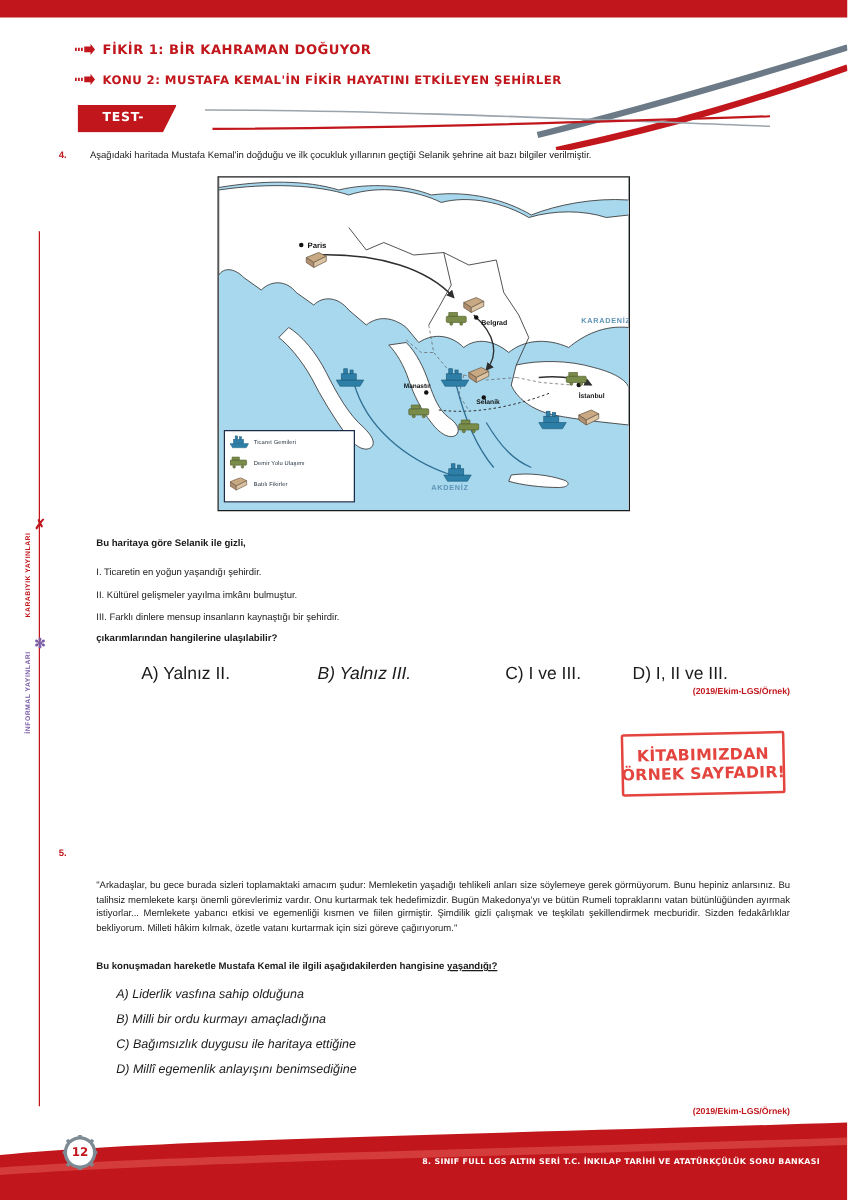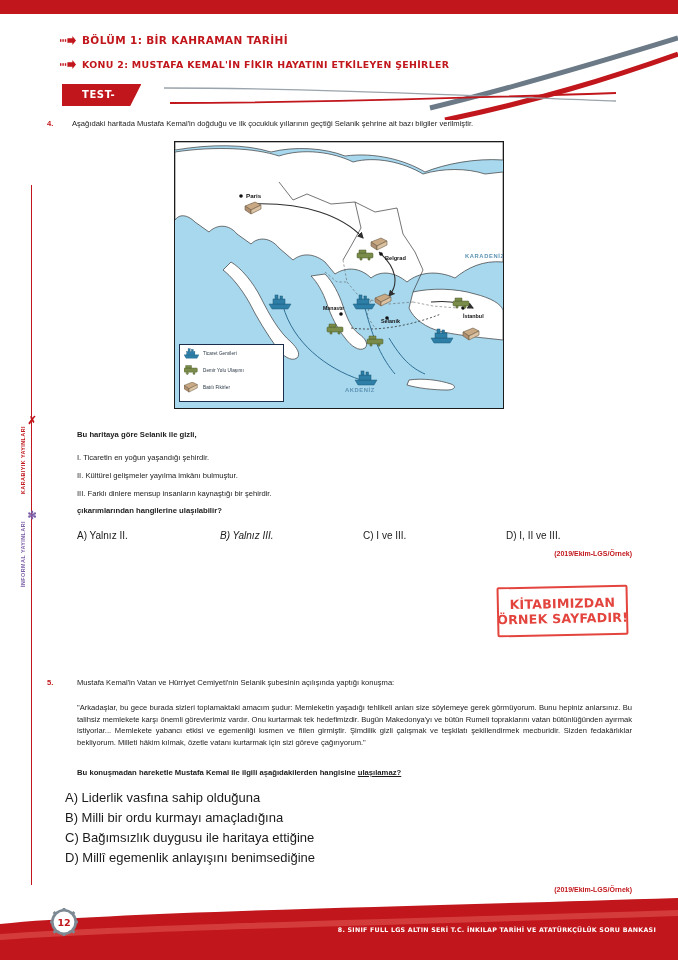--- a/index.html
+++ b/index.html
@@ -86,21 +86,21 @@
   
   .lead{position:absolute;font-size:7.7px;font-weight:bold;color:#1b1b1b;}
   .q4-lead{left:77px;top:430px;}
   .roman{position:absolute;font-size:7.6px;color:#1b1b1b;line-height:11px;}
   .r1{left:77px;top:452px;}
   .r2{left:77px;top:470px;}
   .r3{left:77px;top:488px;}
   .q4-ask{left:77px;top:506px;}
 
   .opt-row{position:absolute;left:77px;top:530px;width:540px;display:flex;}
-  .opt{font-size:10px;color:#1b1b1b;}
+  .opt{font-size:14px;color:#1b1b1b;text-align:center;}
   .opt-a{width:143px;}
   .opt-b{width:143px;font-style:italic;}
   .opt-c{width:143px;}
 
   .source{
     position:absolute;font-size:7px;font-weight:bold;color:#c1161b;text-align:right;
   }
   .src-q4{left:360px;top:550px;width:272px;}
   .src-q5{left:360px;top:886px;width:272px;}
 
@@ -121,21 +121,21 @@
 
   
   .q5num{left:47px;top:678px;}
   .q5text{left:77px;top:677px;width:555px;}
   .quote{
     position:absolute;left:77px;top:702px;width:555px;
     font-size:7.6px;line-height:11.6px;text-align:justify;color:#1b1b1b;
   }
   .q5-ask{left:77px;top:768px;}
   .q5-ask u{text-decoration:underline;}
-  .q5opt{position:absolute;left:65px;font-size:13px;color:#1b1b1b;}
+  .q5opt{position:absolute;left:93px;font-size:10px;color:#1b1b1b;font-style:italic;}
   .o1{top:790px;}
   .o2{top:810px;}
   .o3{top:830px;}
   .o4{top:850px;}
 
   
   .footer-svg{position:absolute;left:0;bottom:0;width:678px;height:70px;}
   .page-badge{
     position:absolute;left:50px;bottom:24px;width:28px;height:28px;
   }
@@ -177,21 +177,21 @@
   <div class="hdr hdr-1">
     <div class="hdr-row">
       <span class="arrow-ico">
         <svg width="16" height="9" viewBox="0 0 16 9">
           <rect x="0" y="3.2" width="1.4" height="2.6" fill="#c1161b"></rect>
           <rect x="2.4" y="3.2" width="1.4" height="2.6" fill="#c1161b"></rect>
           <rect x="4.8" y="3.2" width="1.4" height="2.6" fill="#c1161b"></rect>
           <path d="M7.4 2.2 L12.4 2.2 L12.4 0 L16 4.5 L12.4 9 L12.4 6.8 L7.4 6.8 Z" fill="#c1161b"></path>
         </svg>
       </span>
-      <span class="hdr-txt">BÖLÜM 1: BİR KAHRAMAN TARİHİ</span>
+      <span class="hdr-txt">FİKİR 1: BİR KAHRAMAN DOĞUYOR</span>
     </div>
   </div>
 
   <div class="hdr hdr-2">
     <div class="hdr-row">
       <span class="arrow-ico">
         <svg width="16" height="9" viewBox="0 0 16 9">
           <rect x="0" y="3.2" width="1.4" height="2.6" fill="#c1161b"></rect>
           <rect x="2.4" y="3.2" width="1.4" height="2.6" fill="#c1161b"></rect>
           <rect x="4.8" y="3.2" width="1.4" height="2.6" fill="#c1161b"></rect>
@@ -421,25 +421,24 @@
   </div>
 
   <div class="source src-q4">(2019/Ekim-LGS/Örnek)</div>
 
   <div class="stamp">
     <div class="stamp-l1">KİTABIMIZDAN</div>
     <div class="stamp-l2">ÖRNEK SAYFADIR!</div>
   </div>
 
   <div class="qnum q5num">5.</div>
-  <div class="qtext q5text">Mustafa Kemal'in Vatan ve Hürriyet Cemiyeti'nin Selanik şubesinin açılışında yaptığı konuşma:</div>
   <div class="quote">"Arkadaşlar, bu gece burada sizleri toplamaktaki amacım şudur: Memleketin yaşadığı tehlikeli anları size söylemeye gerek görmüyorum. Bunu hepiniz anlarsınız. Bu talihsiz memlekete karşı önemli görevlerimiz vardır. Onu kurtarmak tek hedefimizdir. Bugün Makedonya'yı ve bütün Rumeli topraklarını vatan bütünlüğünden ayırmak istiyorlar... Memlekete yabancı etkisi ve egemenliği kısmen ve fiilen girmiştir. Şimdilik gizli çalışmak ve teşkilatı şekillendirmek mecburidir. Sizden fedakârlıklar bekliyorum. Milleti hâkim kılmak, özetle vatanı kurtarmak için sizi göreve çağırıyorum."</div>
 
   <div class="lead q5-ask">
-    <span>Bu konuşmadan hareketle Mustafa Kemal ile ilgili aşağıdakilerden hangisine </span><u>ulaşılamaz?</u>
+    <span>Bu konuşmadan hareketle Mustafa Kemal ile ilgili aşağıdakilerden hangisine </span><u>yaşandığı?</u>
   </div>
 
   <div class="q5opt o1">A) Liderlik vasfına sahip olduğuna</div>
   <div class="q5opt o2">B) Milli bir ordu kurmayı amaçladığına</div>
   <div class="q5opt o3">C) Bağımsızlık duygusu ile haritaya ettiğine</div>
   <div class="q5opt o4">D) Millî egemenlik anlayışını benimsediğine</div>
 
   <div class="source src-q5">(2019/Ekim-LGS/Örnek)</div>
 
   <svg class="footer-svg" viewBox="0 0 678 70">

